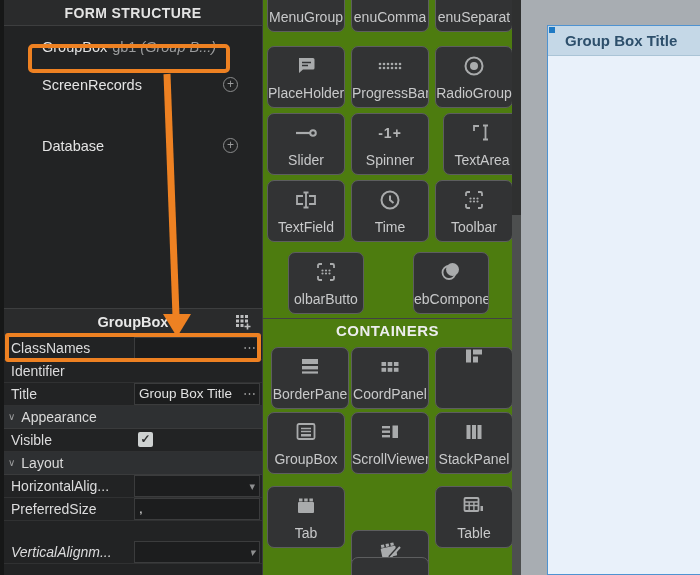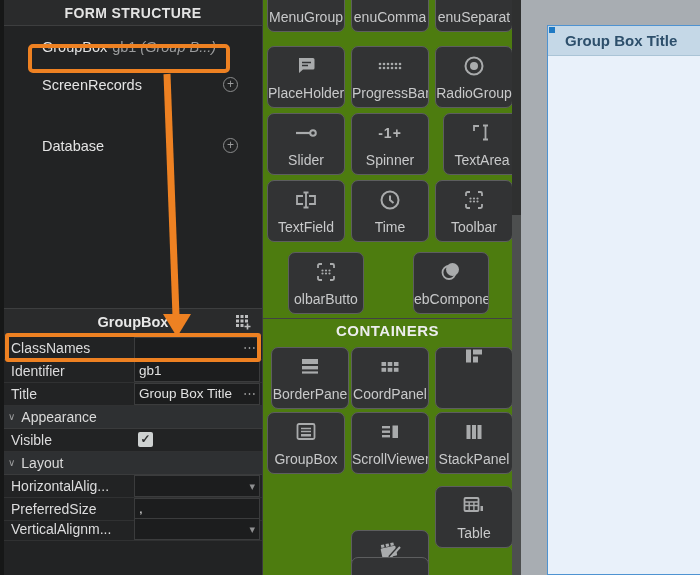--- a/index.html
+++ b/index.html
@@ -123,23 +123,20 @@
 
     <div class="prow" style="top:337px;">
       <div class="plabel">ClassNames</div>
       <div class="pvalue">
         <span></span>
         <span class="dots-btn">⋯</span>
       </div>
     </div>
     <div class="prow" style="top:360px;">
       <div class="plabel">Identifier</div>
-      <div class="pvalue">
-        <span>gb1</span>
-      </div>
     </div>
     <div class="prow" style="top:383px;">
       <div class="plabel">Title</div>
       <div class="pvalue">
         <span>Group Box Title</span>
         <span class="dots-btn">⋯</span>
       </div>
     </div>
     <div class="psection" style="top:406px;">
       <span class="chev">∨</span><span>Appearance</span>
@@ -157,21 +154,21 @@
         <span></span>
         <span class="caret-btn">▾</span>
       </div>
     </div>
     <div class="prow" style="top:498px;">
       <div class="plabel">PreferredSize</div>
       <div class="pvalue">
         <span>,</span>
       </div>
     </div>
-    <div class="prow" style="top:518px;">
+    <div class="prow" style="top:541px;font-style:italic;">
       <div class="plabel">VerticalAlignm...</div>
       <div class="pvalue">
         <span></span>
         <span class="caret-btn">▾</span>
       </div>
     </div>
 
     <div class="hl-box" style="left:24px; top:44px; width:202px; height:29px;"></div>
     <div class="hl-box" style="left:1px; top:333px; width:256px; height:29px; border-radius:3px;"></div>
     <svg class="annot-svg" width="262" height="575">
@@ -383,20 +380,31 @@
       <span class="ico">
         <svg width="26" height="26" viewBox="0 0 26 26" fill="#a9abac">
             <rect x="5.5" y="6" width="4" height="14"></rect>
             <rect x="11" y="6" width="4" height="14"></rect>
             <rect x="16.5" y="6" width="4" height="14"></rect>
           </svg>
       </span>
       <span class="lbl">StackPanel</span>
     </div>
 
+    <div class="pbtn" style="left:4px; top:486px;">
+      <span class="ico">
+        <svg width="26" height="26" viewBox="0 0 26 26" fill="#a9abac">
+            <rect x="5" y="9" width="16" height="11" rx="1"></rect>
+            <rect x="6" y="5.5" width="3.5" height="3"></rect>
+            <rect x="11.2" y="5.5" width="3.5" height="3"></rect>
+            <rect x="16.4" y="5.5" width="3.5" height="3"></rect>
+          </svg>
+      </span>
+      <span class="lbl">Tab</span>
+    </div>
     <div class="pbtn" style="left:88px; top:486px;margin-top:44px;">
       <span class="ico">
         <svg width="28" height="26" viewBox="0 0 28 26">
             <g transform="rotate(-12 13 13)" fill="#a9abac">
               <rect x="5" y="10" width="15" height="10" rx="1"></rect>
               <rect x="6" y="6.5" width="3.2" height="3"></rect>
               <rect x="10.8" y="6.5" width="3.2" height="3"></rect>
               <rect x="15.6" y="6.5" width="3.2" height="3"></rect>
             </g>
             <path d="M13 20 L23 9" stroke="#323334" stroke-width="2" fill="none"></path>

